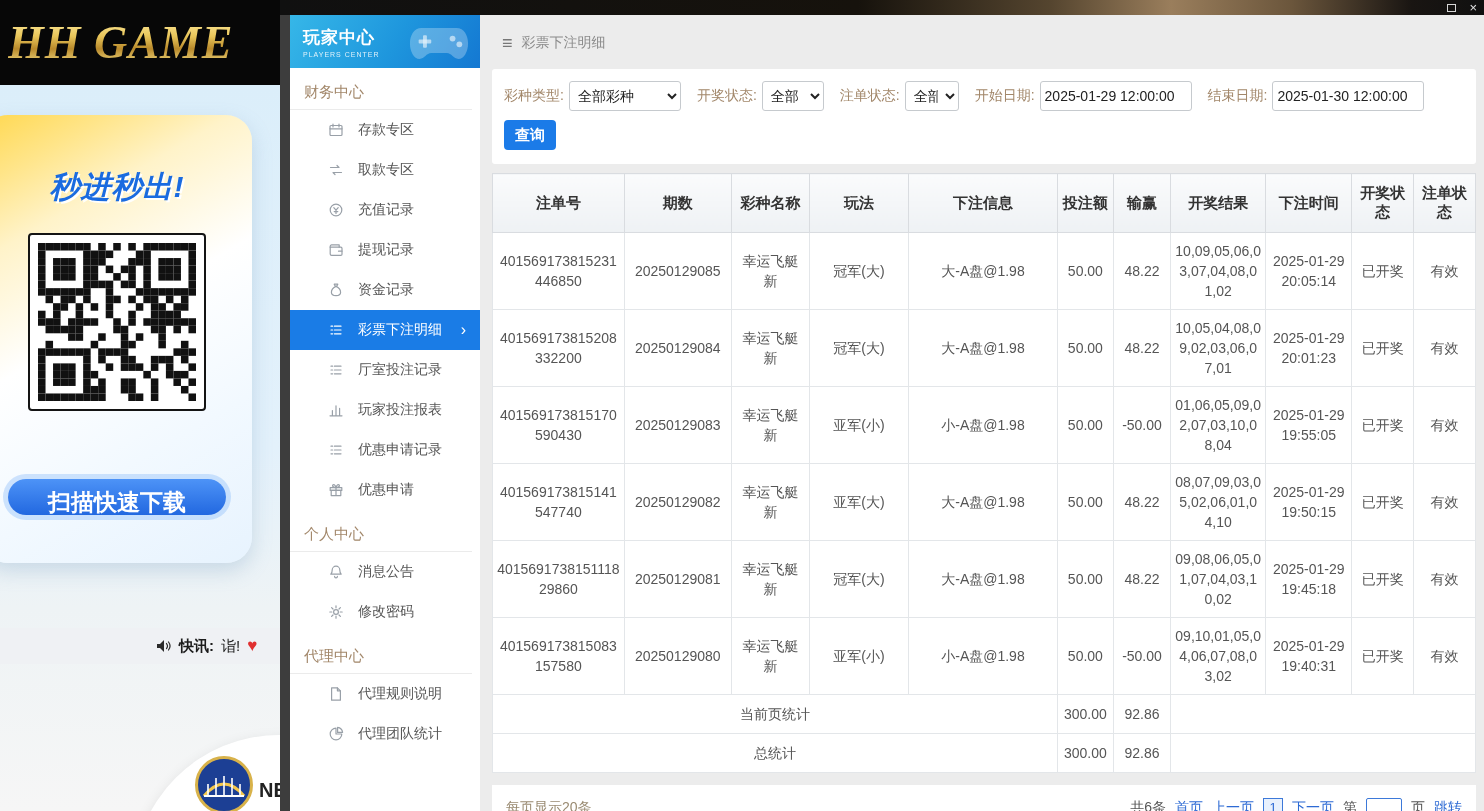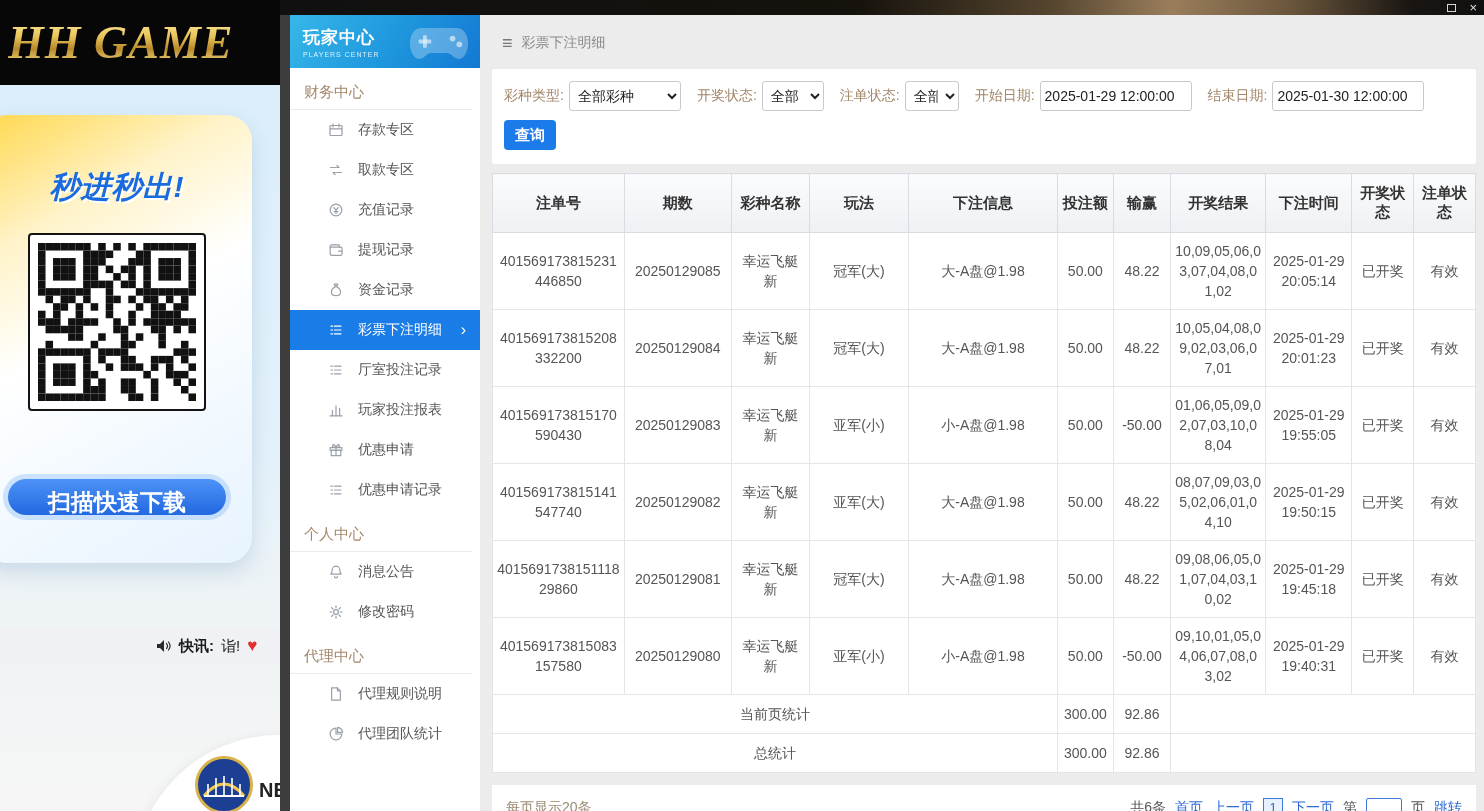--- a/index.html
+++ b/index.html
@@ -462,33 +462,33 @@
               <span class="sb-icon">
                 <svg viewBox="0 0 16 16">
                   <path d="M2 13.8h12M4.4 13.8V8.6M8 13.8V3.8M11.6 13.8V6.4"></path>
                 </svg>
               </span>
               <span class="sb-label">玩家投注报表</span>
             </div>
             <div class="sb-item">
               <span class="sb-icon">
                 <svg viewBox="0 0 16 16">
+                  <path d="M3 4.2h1.6M6.4 4.2H13M3 8h1.6M6.4 8H13M3 11.8h1.6M6.4 11.8H13"></path>
+                </svg>
+              </span>
+              <span class="sb-label">优惠申请记录</span>
+            </div>
+            <div class="sb-item">
+              <span class="sb-icon">
+                <svg viewBox="0 0 16 16">
                   <rect x="2.2" y="5.6" width="11.6" height="2.8"></rect>
                   <path d="M3.2 8.4h9.6v5.2H3.2zM8 5.6v8M8 5.6C6.4 5.6 4.6 4.9 4.6 3.6c0-.9.9-1.3 1.7-.9C7.2 3.2 8 5.6 8 5.6zM8 5.6c1.6 0 3.4-.7 3.4-2 0-.9-.9-1.3-1.7-.9C8.8 3.2 8 5.6 8 5.6z"></path>
                 </svg>
               </span>
               <span class="sb-label">优惠申请</span>
-            </div>
-            <div class="sb-item">
-              <span class="sb-icon">
-                <svg viewBox="0 0 16 16">
-                  <path d="M3 4.2h1.6M6.4 4.2H13M3 8h1.6M6.4 8H13M3 11.8h1.6M6.4 11.8H13"></path>
-                </svg>
-              </span>
-              <span class="sb-label">优惠申请记录</span>
             </div>
             <div class="sb-section">个人中心</div>
             <div class="sb-item">
               <span class="sb-icon">
                 <svg viewBox="0 0 16 16">
                   <path d="M8 2.2a3.8 3.8 0 0 1 3.8 3.8c0 2.8.9 3.7 1.4 4.2H2.8c.5-.5 1.4-1.4 1.4-4.2A3.8 3.8 0 0 1 8 2.2zM6.6 12.4a1.4 1.4 0 0 0 2.8 0"></path>
                 </svg>
               </span>
               <span class="sb-label">消息公告</span>
             </div>

